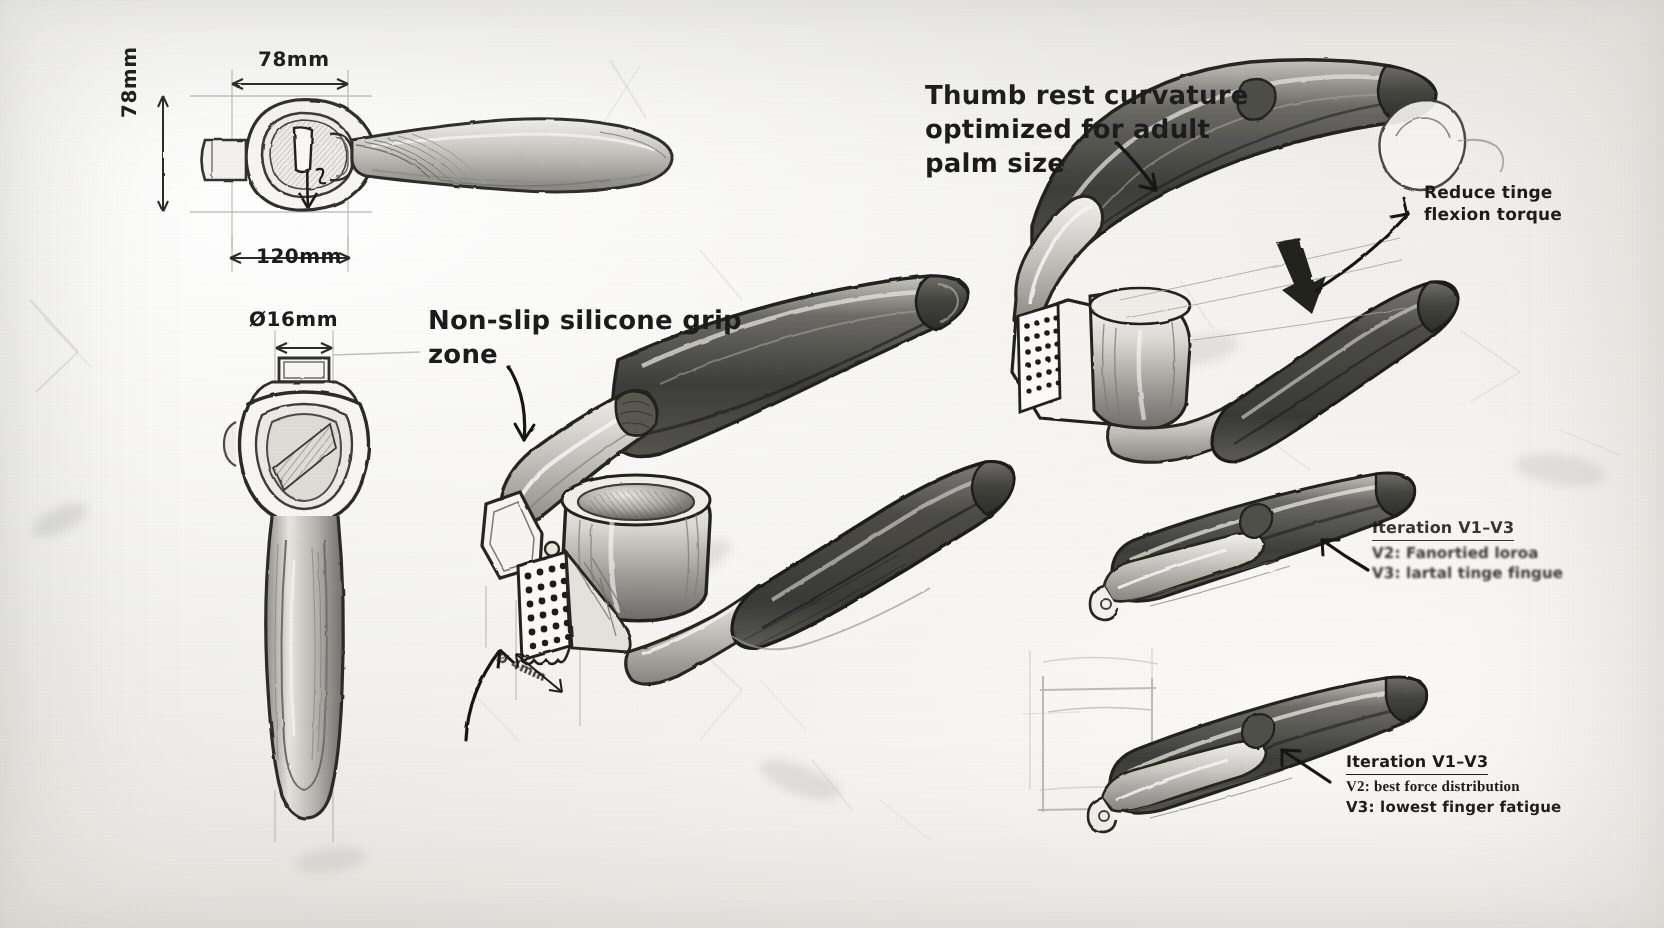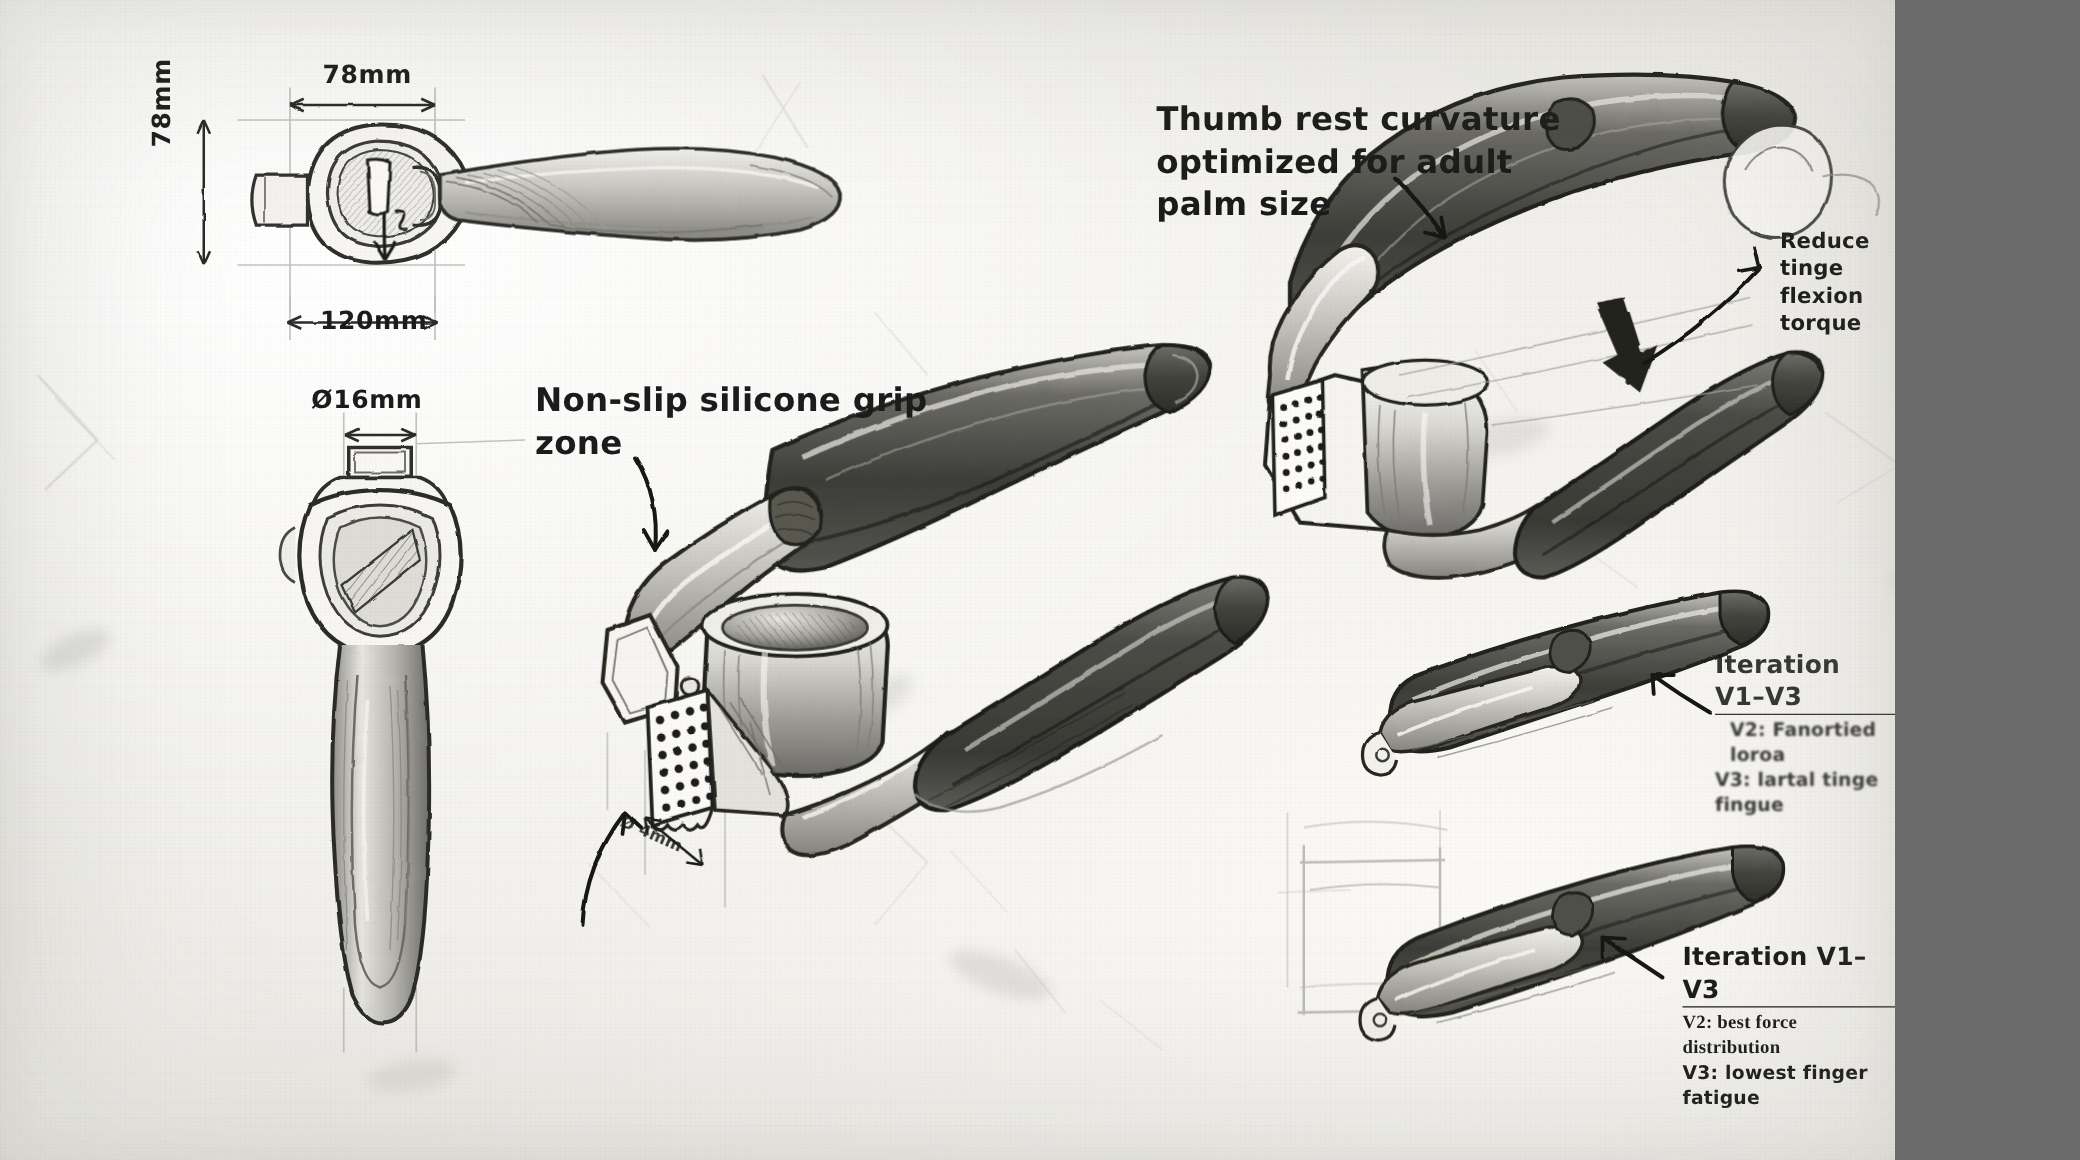--- a/index.html
+++ b/index.html
@@ -1,20 +1,20 @@
 <!DOCTYPE html>
 <html><head>
 <meta charset="utf-8">
 <style>
   html,body{margin:0;padding:0;background:#6b6b6b;}
   body{font-family:"DejaVu Sans",sans-serif;}
 
   #sheet{
     position:relative;
-    width:1516px;height:928px;
+    width:1664px;height:928px;
     overflow:hidden;
     background:#f2f1ee;
     background-image:
       radial-gradient(ellipse at 18% 22%, #ffffff 0%, rgba(255,255,255,0) 55%),
       radial-gradient(ellipse at 78% 75%, #fbfaf7 0%, rgba(251,250,247,0) 60%),
       linear-gradient(160deg,#f6f5f2 0%,#efeeea 45%,#eceae6 100%);
   }
   
   #grain{
     position:absolute;inset:0;pointer-events:none;
@@ -37,21 +37,21 @@
     letter-spacing:.2px;
     line-height:1.30;
     white-space:pre-line;
     text-rendering:geometricPrecision;
   }
   .note.big{font-size:26px;}
   .note.dim{font-size:20px;font-weight:700;letter-spacing:.5px;}
   .note.small{font-size:15px;font-weight:600;}
   .note.tiny{font-size:13px;font-weight:600;}
   .note.blur{filter:blur(.45px);opacity:.88;}
-  .note.head{font-size:20px;font-weight:700;border-bottom:1.6px solid #1b1b1b;display:inline-block;padding-bottom:1px;}
+  .note.head{font-size:16px;font-weight:700;border-bottom:1.6px solid #1b1b1b;display:inline-block;padding-bottom:1px;}
 </style>
 </head>
 <body>
 
 <div id="sheet">
 
   <svg class="layer" viewBox="0 0 1664 928">
     <defs>
 
       <filter id="rough" x="-20%" y="-20%" width="140%" height="140%">
@@ -540,21 +540,21 @@
 
   <div class="note big" style="left:925px;top:80px;">Thumb rest curvature
 optimized for adult
 palm size</div>
 
   <div class="note small" style="left:1424px;top:182px;font-size:17px;">Reduce tinge
 flexion torque</div>
 
   <div style="position:absolute;left:1372px;top:518px;">
     <div class="note head blur" style="position:relative;left:0;top:0;">Iteration V1–V3</div>
-    <div class="note small blur" style="position:relative;left:0;top:3px;filter:blur(.9px);margin-left:12px;">V2: Fanortied loroa</div>
+    <div class="note small blur" style="position:relative;left:0;top:3px;filter:blur(.9px);">V2: Fanortied loroa</div>
     <div class="note small blur" style="position:relative;left:0;top:4px;filter:blur(.9px);">V3: lartal tinge fingue</div>
   </div>
 
   <div style="position:absolute;left:1346px;top:752px;">
     <div class="note head" style="position:relative;left:0;top:0;">Iteration V1–V3</div>
     <div class="note small" style="position:relative;left:0;top:3px;font-family:Liberation Serif, serif;">V2: best force distribution</div>
     <div class="note small" style="position:relative;left:0;top:4px;">V3: lowest finger fatigue</div>
   </div>
 
   <div id="grain"></div>

